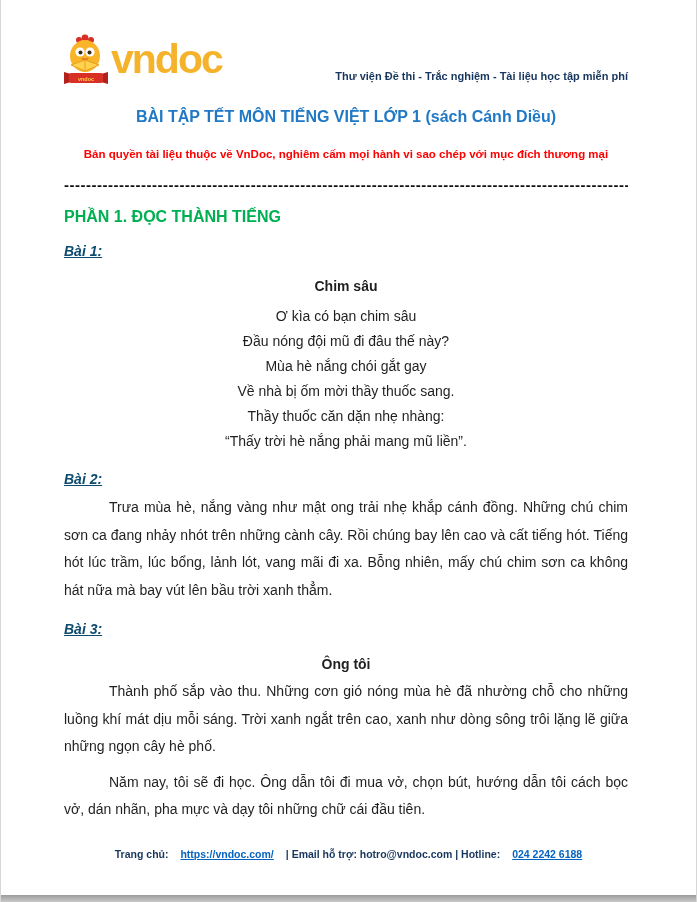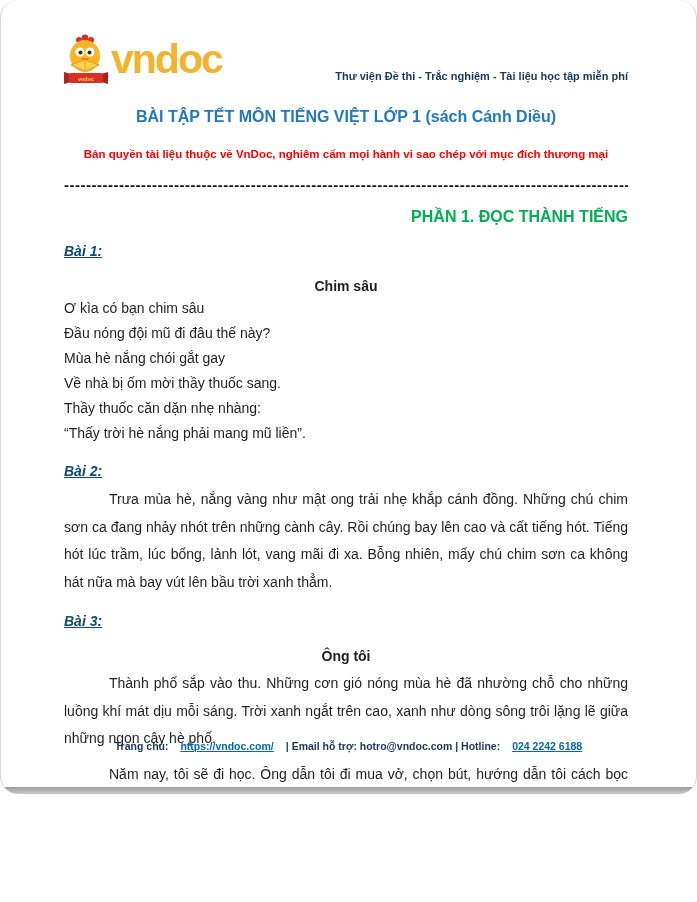--- a/index.html
+++ b/index.html
@@ -1,52 +1,51 @@
 <!DOCTYPE html>
 <html lang="vi"><head>
 <meta charset="utf-8">
 <style>
   html,body{margin:0;padding:0;background:#ffffff;}
   .page{
     position:relative;
-    width:697px;height:794px;
+    width:697px;height:902px;
     margin:0 auto;
     background:#ffffff;
     border-left:1px solid #d6d6d6;
     border-right:1px solid #d6d6d6;
     box-sizing:border-box;
     font-family:"Liberation Sans","DejaVu Sans",sans-serif;
     color:#1f1f1f;
     overflow:hidden;
-    border-radius:18px;
   }
   .content{padding:34px 68px 0 63px;}
   
   .header{display:flex;align-items:flex-end;justify-content:space-between;height:58px;}
   .logo{display:flex;align-items:center;gap:3px;}
   .logo-text{
     font-size:41px;font-weight:800;color:#f5b32c;
     letter-spacing:-2px;line-height:1;transform:translateY(-4px);
   }
   .tagline{font-size:11px;font-weight:700;color:#17365d;padding-bottom:10px;}
   
   .doc-title{margin-top:16px;text-align:center;font-size:16px;font-weight:700;color:#2179c5;}
   .copyright{margin-top:22px;text-align:center;font-size:11.5px;font-weight:700;color:#ff0000;}
   .divider{
     margin-top:16px;height:18px;overflow:hidden;white-space:nowrap;
     font-weight:700;font-size:15px;letter-spacing:0.5px;color:#111;line-height:18px;
   }
-  .section-title{margin-top:14px;text-align:right;font-size:16px;font-weight:700;color:#00b050;}
+  .section-title{margin-top:14px;text-align:left;font-size:16px;font-weight:700;color:#00b050;}
   
   .bai-label{
     margin-top:17px;font-size:14px;font-weight:700;color:#0c4a6e;
     text-decoration:underline;display:inline-block;font-style:italic;
   }
   .piece-title{margin-top:18px;text-align:center;font-size:14px;font-weight:700;color:#1f1f1f;}
-  .poem{margin-top:2px;text-align:left;}
+  .poem{margin-top:10px;text-align:center;}
   .poem-line{font-size:14px;line-height:25px;color:#1f1f1f;}
   .para{
     margin:6px 0 0 0;font-size:14px;line-height:27.5px;color:#1f1f1f;
     text-align:justify;text-indent:45px;
   }
   .para + .para{margin-top:8px;}
   
   .footer{
     position:absolute;left:0;right:0;bottom:42px;
     display:flex;justify-content:center;align-items:baseline;gap:12px;

